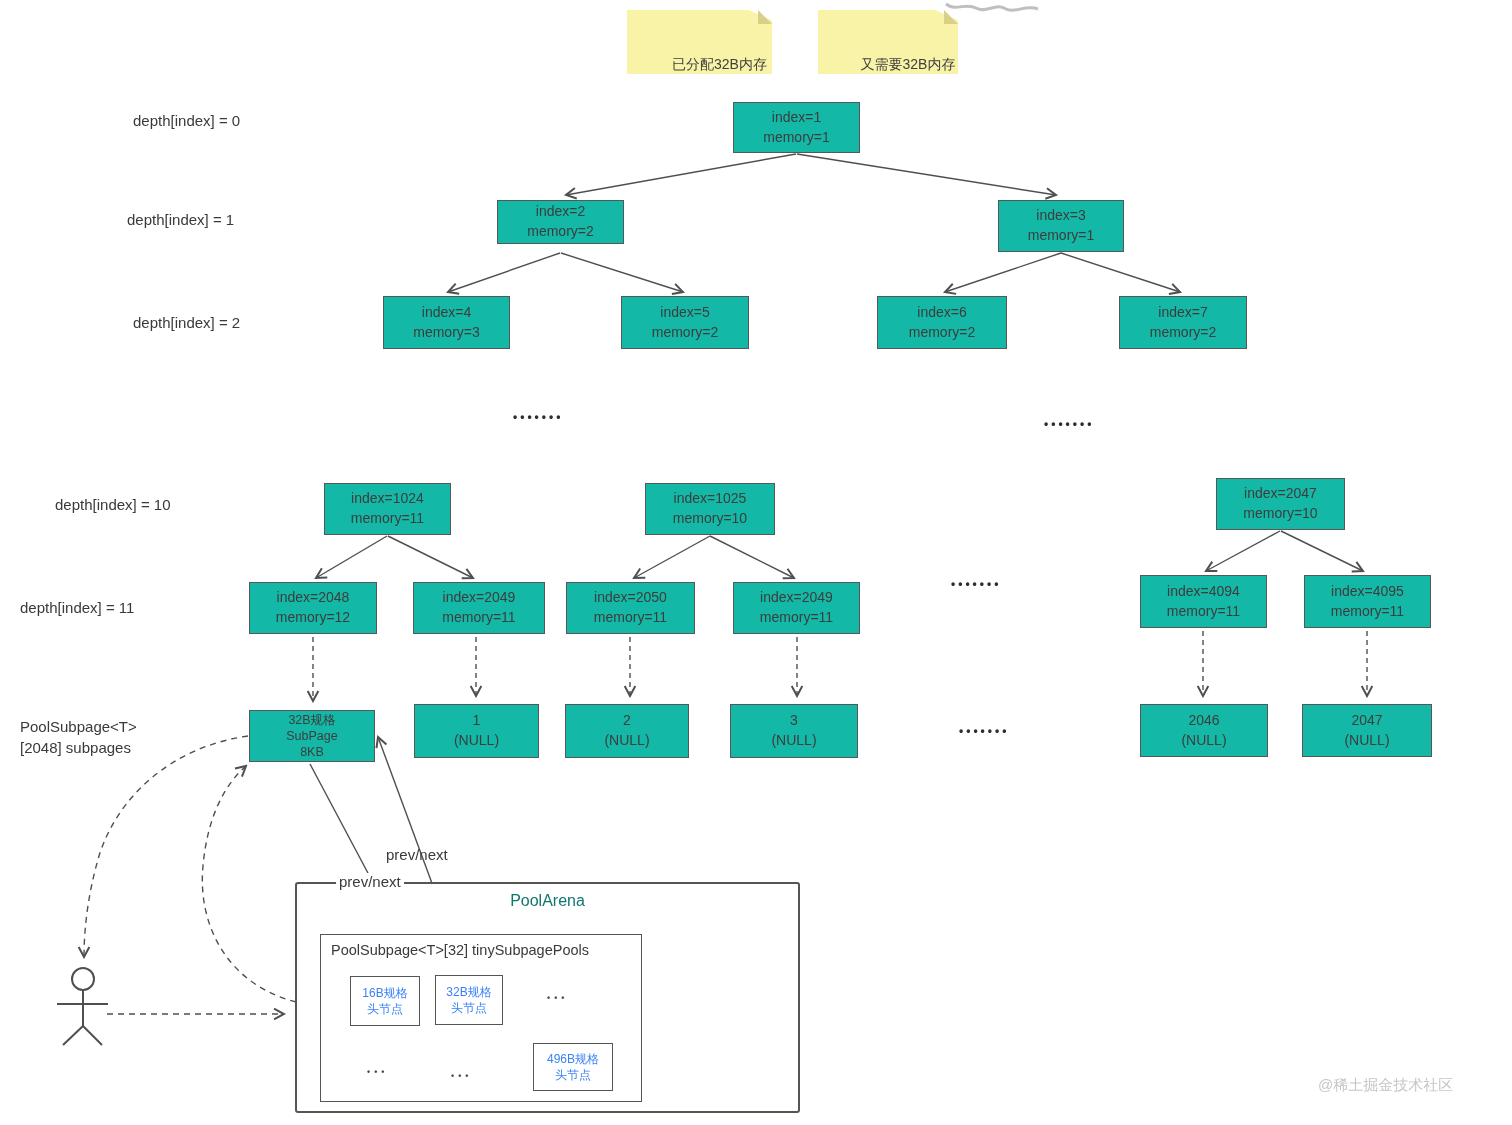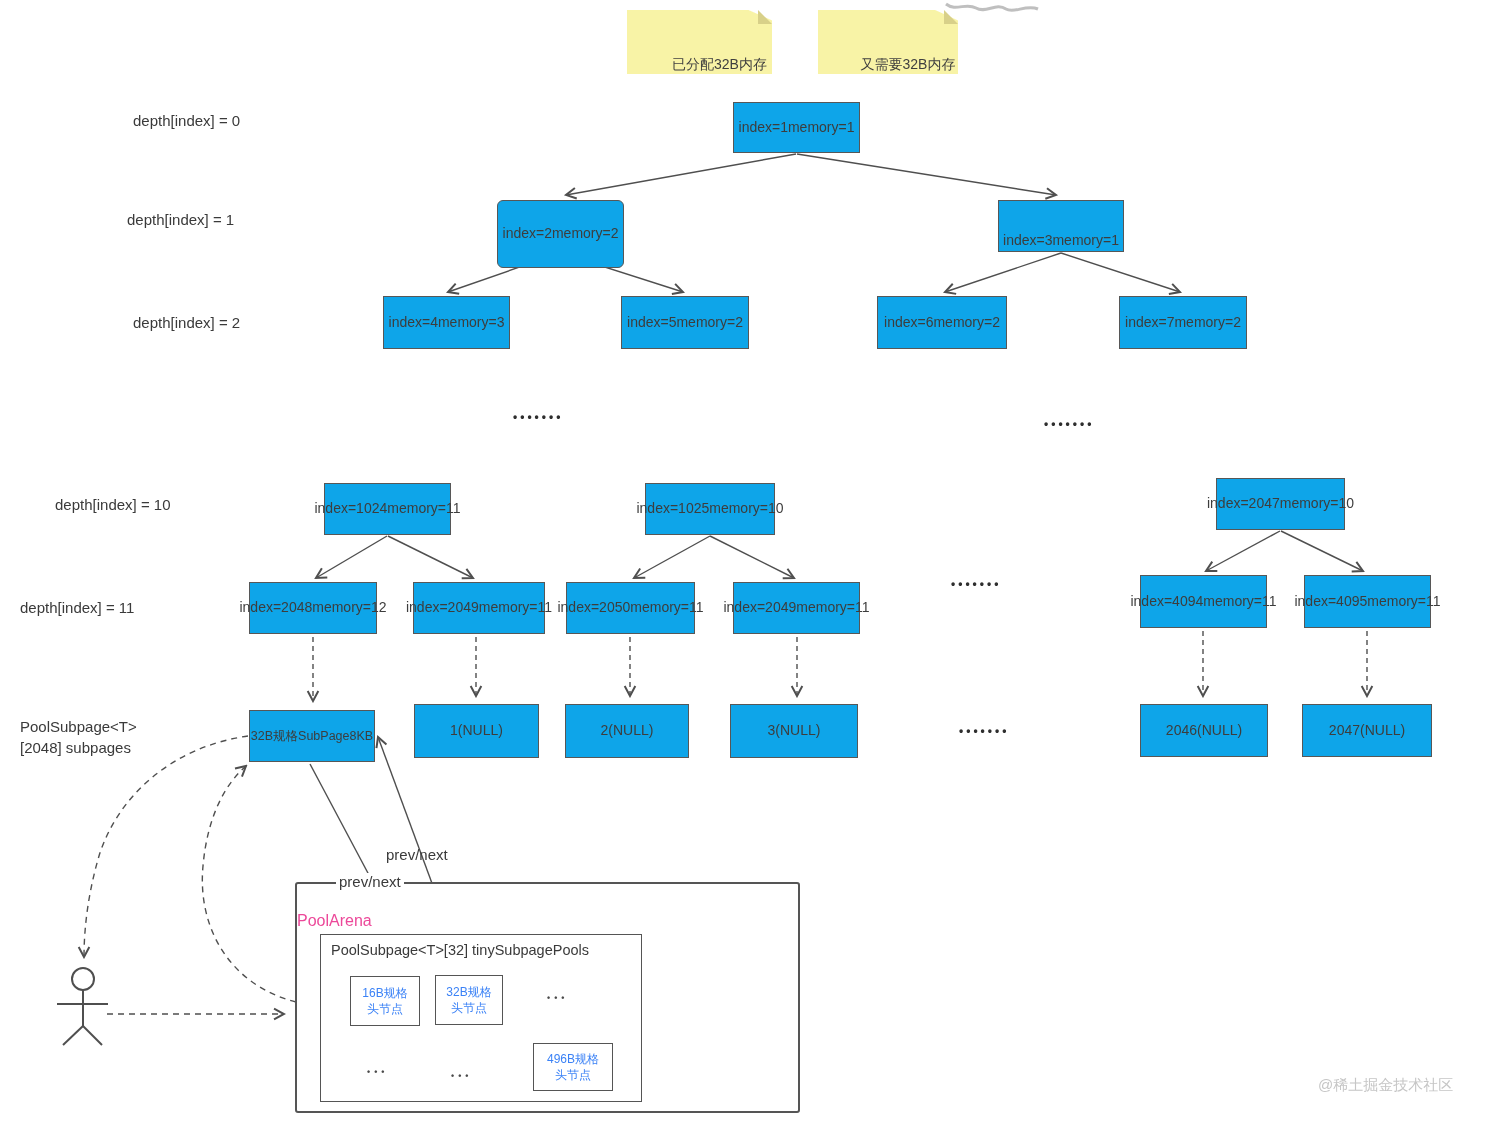--- a/index.html
+++ b/index.html
@@ -3,22 +3,22 @@
 <meta charset="utf-8">
 <style>
   * { margin:0; padding:0; box-sizing:border-box; }
   html,body { width:1512px; height:1125px; background:#ffffff; overflow:hidden;
               font-family:"Liberation Sans", sans-serif; }
   #canvas { position:relative; width:1512px; height:1125px; background:#fff; }
 
   svg.overlay { position:absolute; left:0; top:0; width:1512px; height:1125px;
                 pointer-events:none; }
 
-  .node { position:absolute; background:#0ea5e9; border:1.5px solid #575757;
-          display:flex; flex-direction:row; align-items:center; justify-content:center;
+  .node { position:absolute; background:#14b8a6; border:1.5px solid #575757;
+          display:flex; flex-direction:column; align-items:center; justify-content:center;
           font-size:14px; color:#3d3d3d; line-height:1.4; text-align:center; }
   .node .nl { display:block; }
   .node.small { font-size:12.5px; line-height:1.3; }
 
   .depth-label { position:absolute; font-size:15px; color:#3a3a3a; white-space:nowrap; }
 
   .note { position:absolute; width:145px; height:64px; background:#f8f3a6;
           background:linear-gradient(to left bottom, #ffffff 0px, #ffffff 9px, #f8f3a6 10px);
           display:flex; align-items:flex-end; justify-content:center;
           font-size:14px; color:#3f3f3f;padding-left:40px; }
@@ -30,22 +30,22 @@
   .dots3 { position:absolute; font-size:9px; letter-spacing:4px; color:#4a4a4a;
            font-weight:bold; white-space:nowrap; }
 
   .pool-label { position:absolute; font-size:15px; color:#3a3a3a; line-height:21px; }
 
   .prevnext { position:absolute; font-size:15px; color:#3a3a3a; white-space:nowrap; }
   .prevnext.on-border { background:#fff; padding:0 3px; }
 
   .arena { position:absolute; left:295px; top:882px; width:505px; height:231px;
            border:2px solid #555; border-radius:3px; background:#fff; }
-  .arena-title { position:absolute; left:0; right:0; top:8px; 
-           font-size:16px; color:#ec4899;margin-top:20px; }
+  .arena-title { position:absolute; left:0; right:0; top:8px; text-align:center;
+           font-size:16px; color:#0f766e; }
   .arena-inner { position:absolute; left:23px; top:50px; width:322px; height:168px;
            border:1.5px solid #555; border-radius:0; }
   .arena-inner-title { position:absolute; left:10px; top:7px; font-size:14.5px;
            color:#3a3a3a; white-space:nowrap; }
   .head-box { position:absolute; background:#fff; border:1.5px solid #555;
            display:flex; flex-direction:column; align-items:center; justify-content:center;
            font-size:12px; color:#3b82f6; line-height:1.35; text-align:center; }
 
   .watermark { position:absolute; left:1318px; top:1076px; font-size:15px;
            color:#c6c6c6; white-space:nowrap; }
@@ -118,25 +118,25 @@
   <div class="depth-label" style="left:133px; top:112px;">depth[index] = 0</div>
   <div class="depth-label" style="left:127px; top:211px;">depth[index] = 1</div>
   <div class="depth-label" style="left:133px; top:314px;">depth[index] = 2</div>
   <div class="depth-label" style="left:55px; top:496px;">depth[index] = 10</div>
   <div class="depth-label" style="left:20px; top:599px;">depth[index] = 11</div>
 
   <div class="node" style="left:733px; top:102px; width:127px; height:51px;">
     <span class="nl">index=1</span>
     <span class="nl">memory=1</span>
   </div>
-  <div class="node" style="left:497px; top:200px; width:127px; height:68px;border-radius:6px;">
+  <div class="node" style="left:497px; top:200px; width:127px; height:44px;">
     <span class="nl">index=2</span>
     <span class="nl">memory=2</span>
   </div>
-  <div class="node" style="left:998px; top:200px; width:126px; height:52px;align-items:flex-end;">
+  <div class="node" style="left:998px; top:200px; width:126px; height:52px;">
     <span class="nl">index=3</span>
     <span class="nl">memory=1</span>
   </div>
   <div class="node" style="left:383px; top:296px; width:127px; height:53px;">
     <span class="nl">index=4</span>
     <span class="nl">memory=3</span>
   </div>
   <div class="node" style="left:621px; top:296px; width:128px; height:53px;">
     <span class="nl">index=5</span>
     <span class="nl">memory=2</span>

